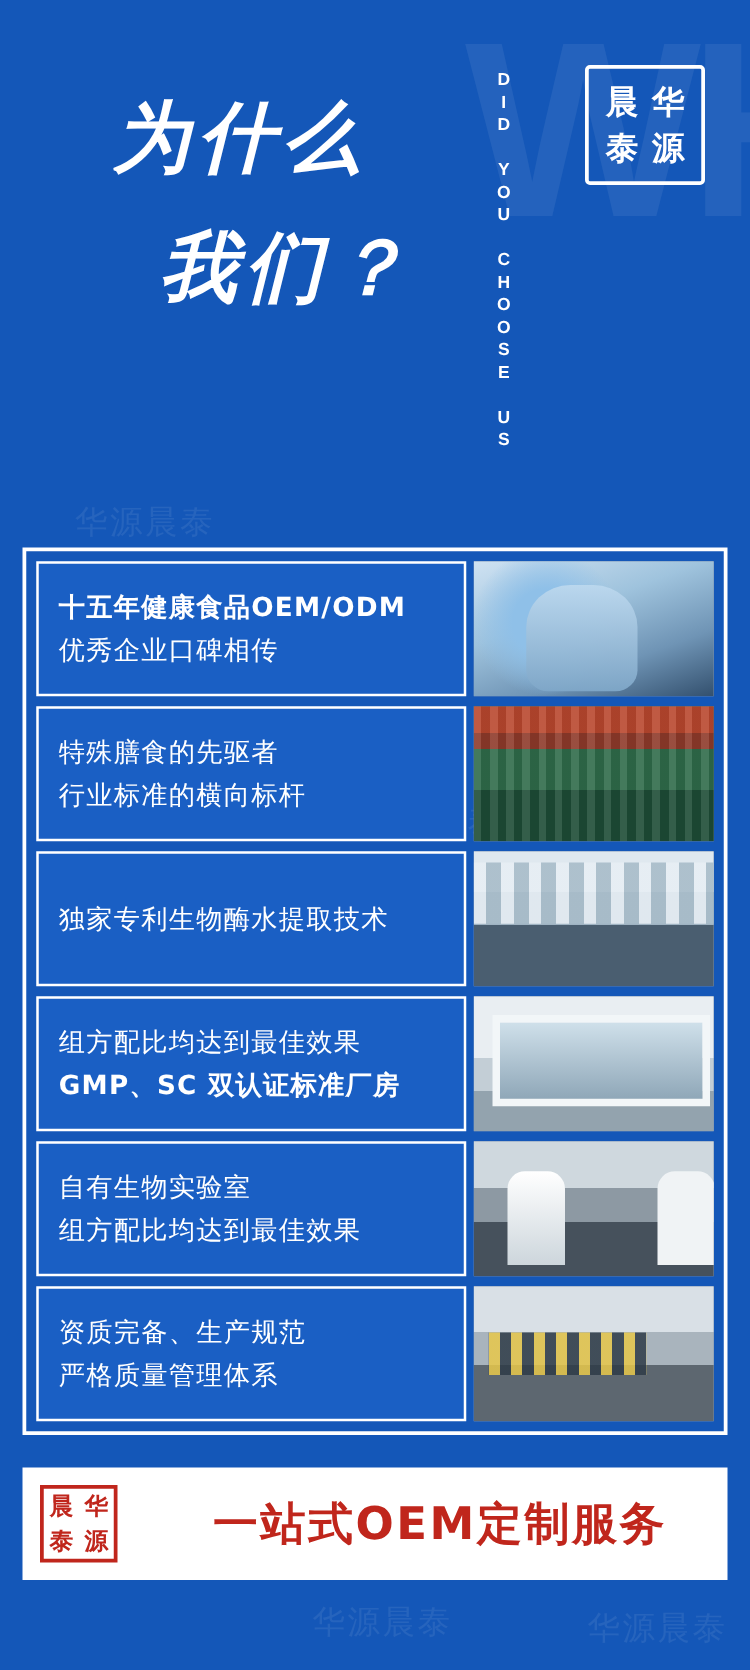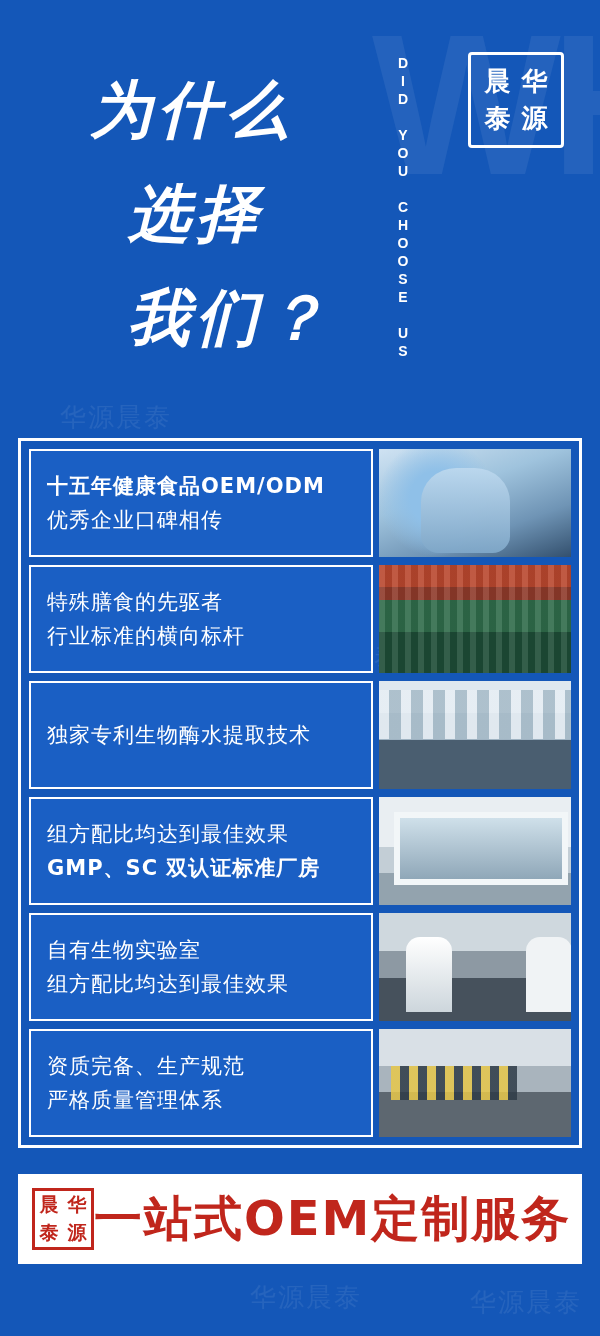--- a/index.html
+++ b/index.html
@@ -192,44 +192,44 @@
     flex: 0 0 auto;
   }
   .footer .seal span:nth-child(1) { order: 2; }
   .footer .seal span:nth-child(2) { order: 1; }
   .footer .seal span:nth-child(3) { order: 4; }
   .footer .seal span:nth-child(4) { order: 3; }
   .footer .slogan {
     flex: 1;
     text-align: center;
     color: #c0261c;
-    font-size: 48px;
+    font-size: 36px;
     font-weight: bold;
     letter-spacing: 2px;
     font-family: "DejaVu Sans", "Liberation Sans", sans-serif;
     white-space: nowrap;
+    padding-left: 42px;
   }
 </style>
 </head>
 <body>
 
 <div class="poster">
 
   <div class="wm-letters">WHY</div>
 
   <div class="wm-seal" style="left:60px; top:400px;">华源晨泰</div>
   <div class="wm-seal" style="left:290px; top:640px;">华源晨泰</div>
   <div class="wm-seal" style="left:70px; top:1190px;">华源晨泰</div>
   <div class="wm-seal" style="left:250px; top:1280px;">华源晨泰</div>
   <div class="wm-seal" style="left:470px; top:1285px;">华源晨泰</div>
 
   <div class="header">
     <div class="head-title">
       <div class="line l1">为什么</div>
-      <div class="line l2">选择</div>
       <div class="line l3">我们？</div>
     </div>
 
     <div class="vertical-en">DID YOU CHOOSE US</div>
 
     <div class="logo-stamp">
       <div class="chars">
         <span>华</span>
         <span>晨</span>
         <span>源</span>

